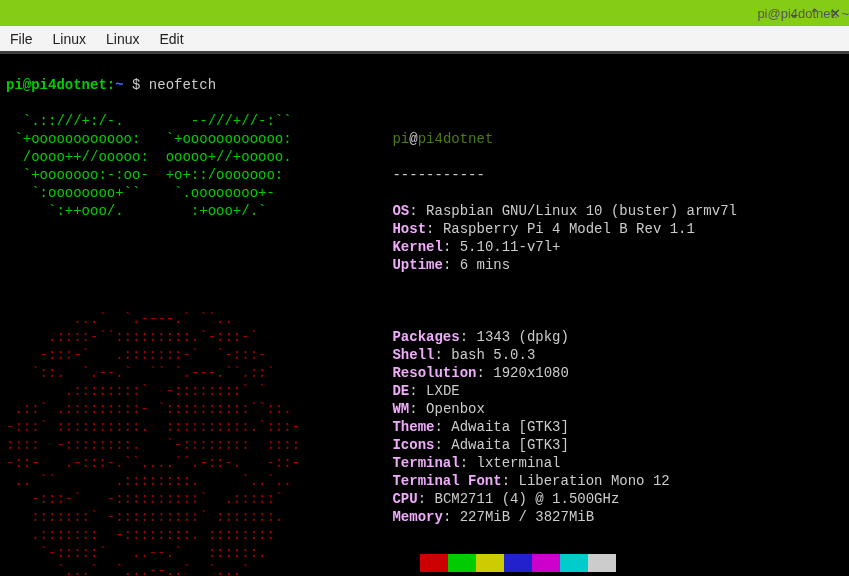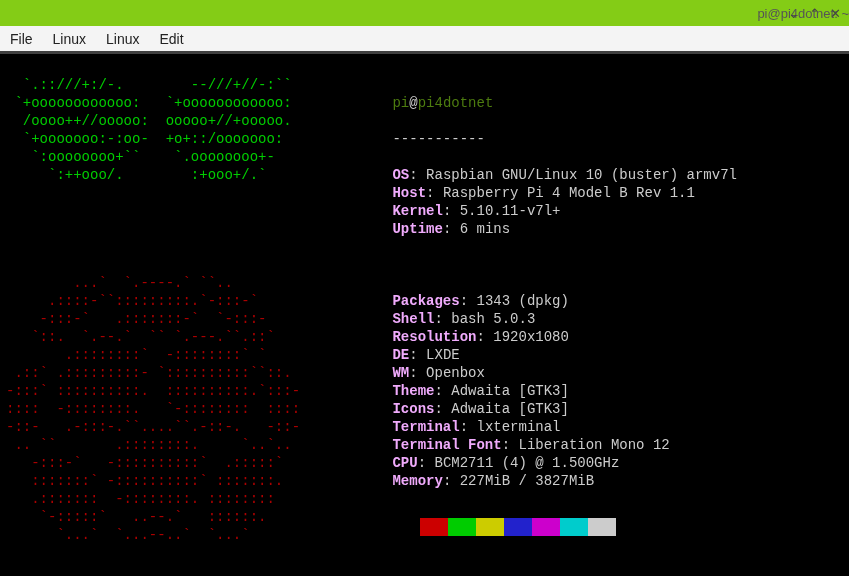--- a/index.html
+++ b/index.html
@@ -85,20 +85,21 @@
 </div>
 
 <div class="menubar">
   <span>File</span>
   <span>Linux</span>
   <span>Linux</span>
   <span>Edit</span>
 </div>
 
 <div class="terminal">
+<span class="info-line"><span class="prompt-user">pi@pi4dotnet</span><span class="prompt-user">:</span><span class="prompt-path">~</span><span class="prompt-symbol"> $ </span><span class="command">neofetch</span></span>
 <div class="main-row">
 <div class="logo-col"><span id="logo-green-area"><span class="logo-line logo-green">  `.::///+:/-.        --///+//-:``  </span><span class="logo-line logo-green"> `+oooooooooooo:   `+oooooooooooo:  </span><span class="logo-line logo-green">  /oooo++//ooooo:  ooooo+//+ooooo.  </span><span class="logo-line logo-green">  `+ooooooo:-:oo-  +o+::/ooooooo:   </span><span class="logo-line logo-green">   `:oooooooo+``    `.oooooooo+-    </span><span class="logo-line logo-green">     `:++ooo/.        :+ooo+/.`     </span></span></div>
 <div class="info-col">
 <span class="info-line"><span class="info-title">pi</span><span class="info-value">@</span><span class="info-title">pi4dotnet</span></span>
 <span class="info-line info-dash">-----------</span>
 <span id="info-lines-area"><span class="info-line"><span class="info-label">OS</span><span class="info-value">: </span><span class="info-value">Raspbian GNU/Linux 10 (buster) armv7l</span></span><span class="info-line"><span class="info-label">Host</span><span class="info-value">: </span><span class="info-value">Raspberry Pi 4 Model B Rev 1.1</span></span><span class="info-line"><span class="info-label">Kernel</span><span class="info-value">: </span><span class="info-value">5.10.11-v7l+</span></span><span class="info-line"><span class="info-label">Uptime</span><span class="info-value">: </span><span class="info-value">6 mins</span></span></span>
 </div>
 </div>
 <div class="row2">
 <div class="logo-col"><span id="logo-red-area"><span class="logo-line logo-darkred">        ...`  `.----.` ``..           </span><span class="logo-line logo-darkred">     .::::-``:::::::::.`-:::-`        </span><span class="logo-line logo-darkred">    -:::-`   .:::::::-`  `-:::-       </span><span class="logo-line logo-darkred">   `::.  `.--.`  `` `.---.``.::`      </span><span class="logo-line logo-darkred">       .::::::::`  -::::::::` `       </span><span class="logo-line logo-darkred"> .::` .:::::::::- `::::::::::``::.    </span><span class="logo-line logo-darkred">-:::` ::::::::::.  ::::::::::.`:::-   </span><span class="logo-line logo-darkred">::::  -::::::::.   `-::::::::  ::::   </span><span class="logo-line logo-darkred">-::-   .-:::-.``....``.-::-.   -::-   </span><span class="logo-line logo-darkred"> .. ``       .::::::::.     `..`..    </span><span class="logo-line logo-darkred">   -:::-`   -::::::::::`  .:::::`     </span><span class="logo-line logo-darkred">   :::::::` -::::::::::` :::::::.     </span><span class="logo-line logo-darkred">   .:::::::  -::::::::. ::::::::      </span><span class="logo-line logo-darkred">    `-:::::`   ..--.`   ::::::.       </span><span class="logo-line logo-darkred">      `...`  `...--..`  `...`         </span></span></div>

